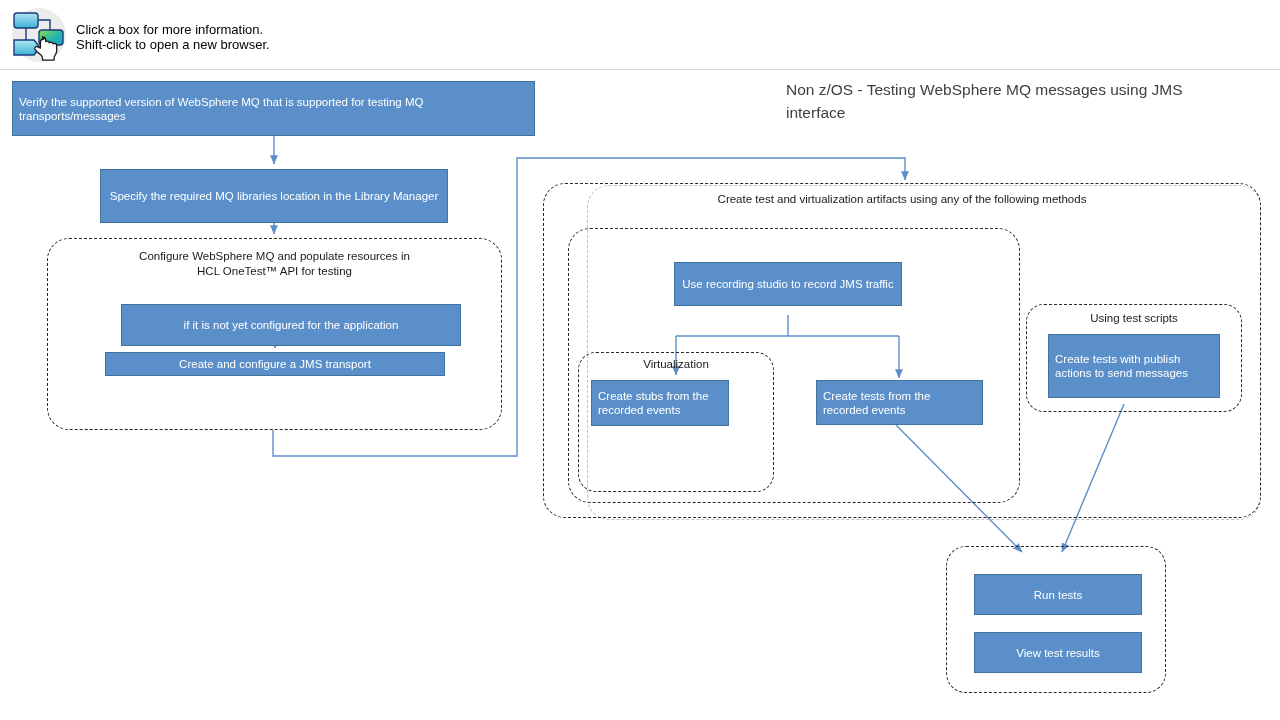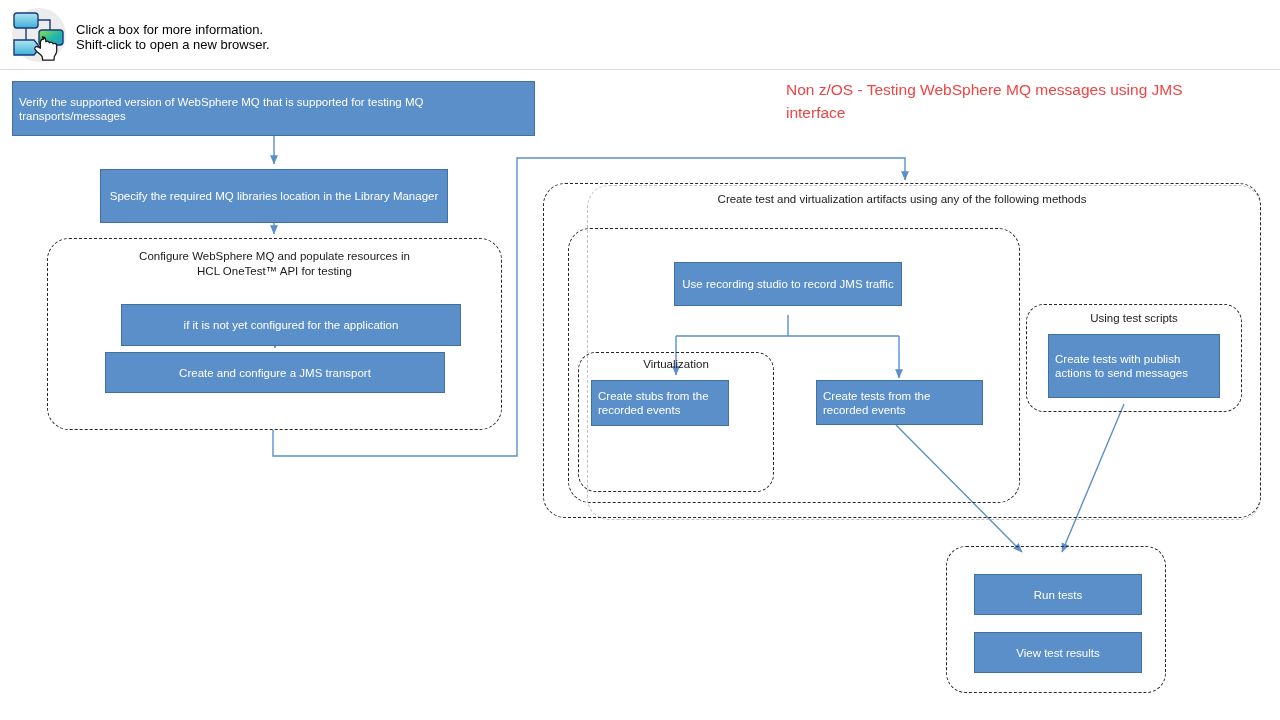--- a/index.html
+++ b/index.html
@@ -48,21 +48,21 @@
     background: #d9d9d9;
   }
   
   #diagram-title {
     position: absolute;
     left: 786px;
     top: 78px;
     width: 450px;
     font-size: 15.5px;
     line-height: 23px;
-    color: #ef4444;
+    color: #404040;
   }
   
   .pbox {
     position: absolute;
     box-sizing: border-box;
     background: #5b8fc9;
     border: 1px solid #41719c;
     color: #ffffff;
     font-size: 11.5px;
     line-height: 14px;
@@ -174,21 +174,21 @@
   </div>
 
   <div class="group" style="left:47px; top:238px; width:455px; height:192px;"></div>
   <div class="group-label" style="left:57px; top:249px; width:435px;">Configure WebSphere MQ and populate resources in
 HCL OneTest™ API for testing</div>
 
   <div class="pbox" style="left:105px; top:304px; width:340px; height:42px;margin-left:16px;">
     <span>if it is not yet configured for the application</span>
   </div>
 
-  <div class="pbox" style="left:105px; top:352px; width:340px; height:41px;">
+  <div class="pbox" style="left:105px; top:352px; width:340px; height:24px;">
     <span>Create and configure a JMS transport</span>
   </div>
 
   <div class="group faint" style="left:587px; top:185px; width:674px; height:335px;"></div>
 
   <div class="group" style="left:543px; top:183px; width:718px; height:335px;"></div>
   <div class="group-label" style="left:553px; top:192px; width:698px;">Create test and virtualization artifacts using any of the following methods</div>
 
   <div class="group" style="left:568px; top:228px; width:452px; height:275px;"></div>
   <div class="group-label" style="left:578px; top:238px; width:432px;margin-top:28px;">Using Recording Studio</div>

